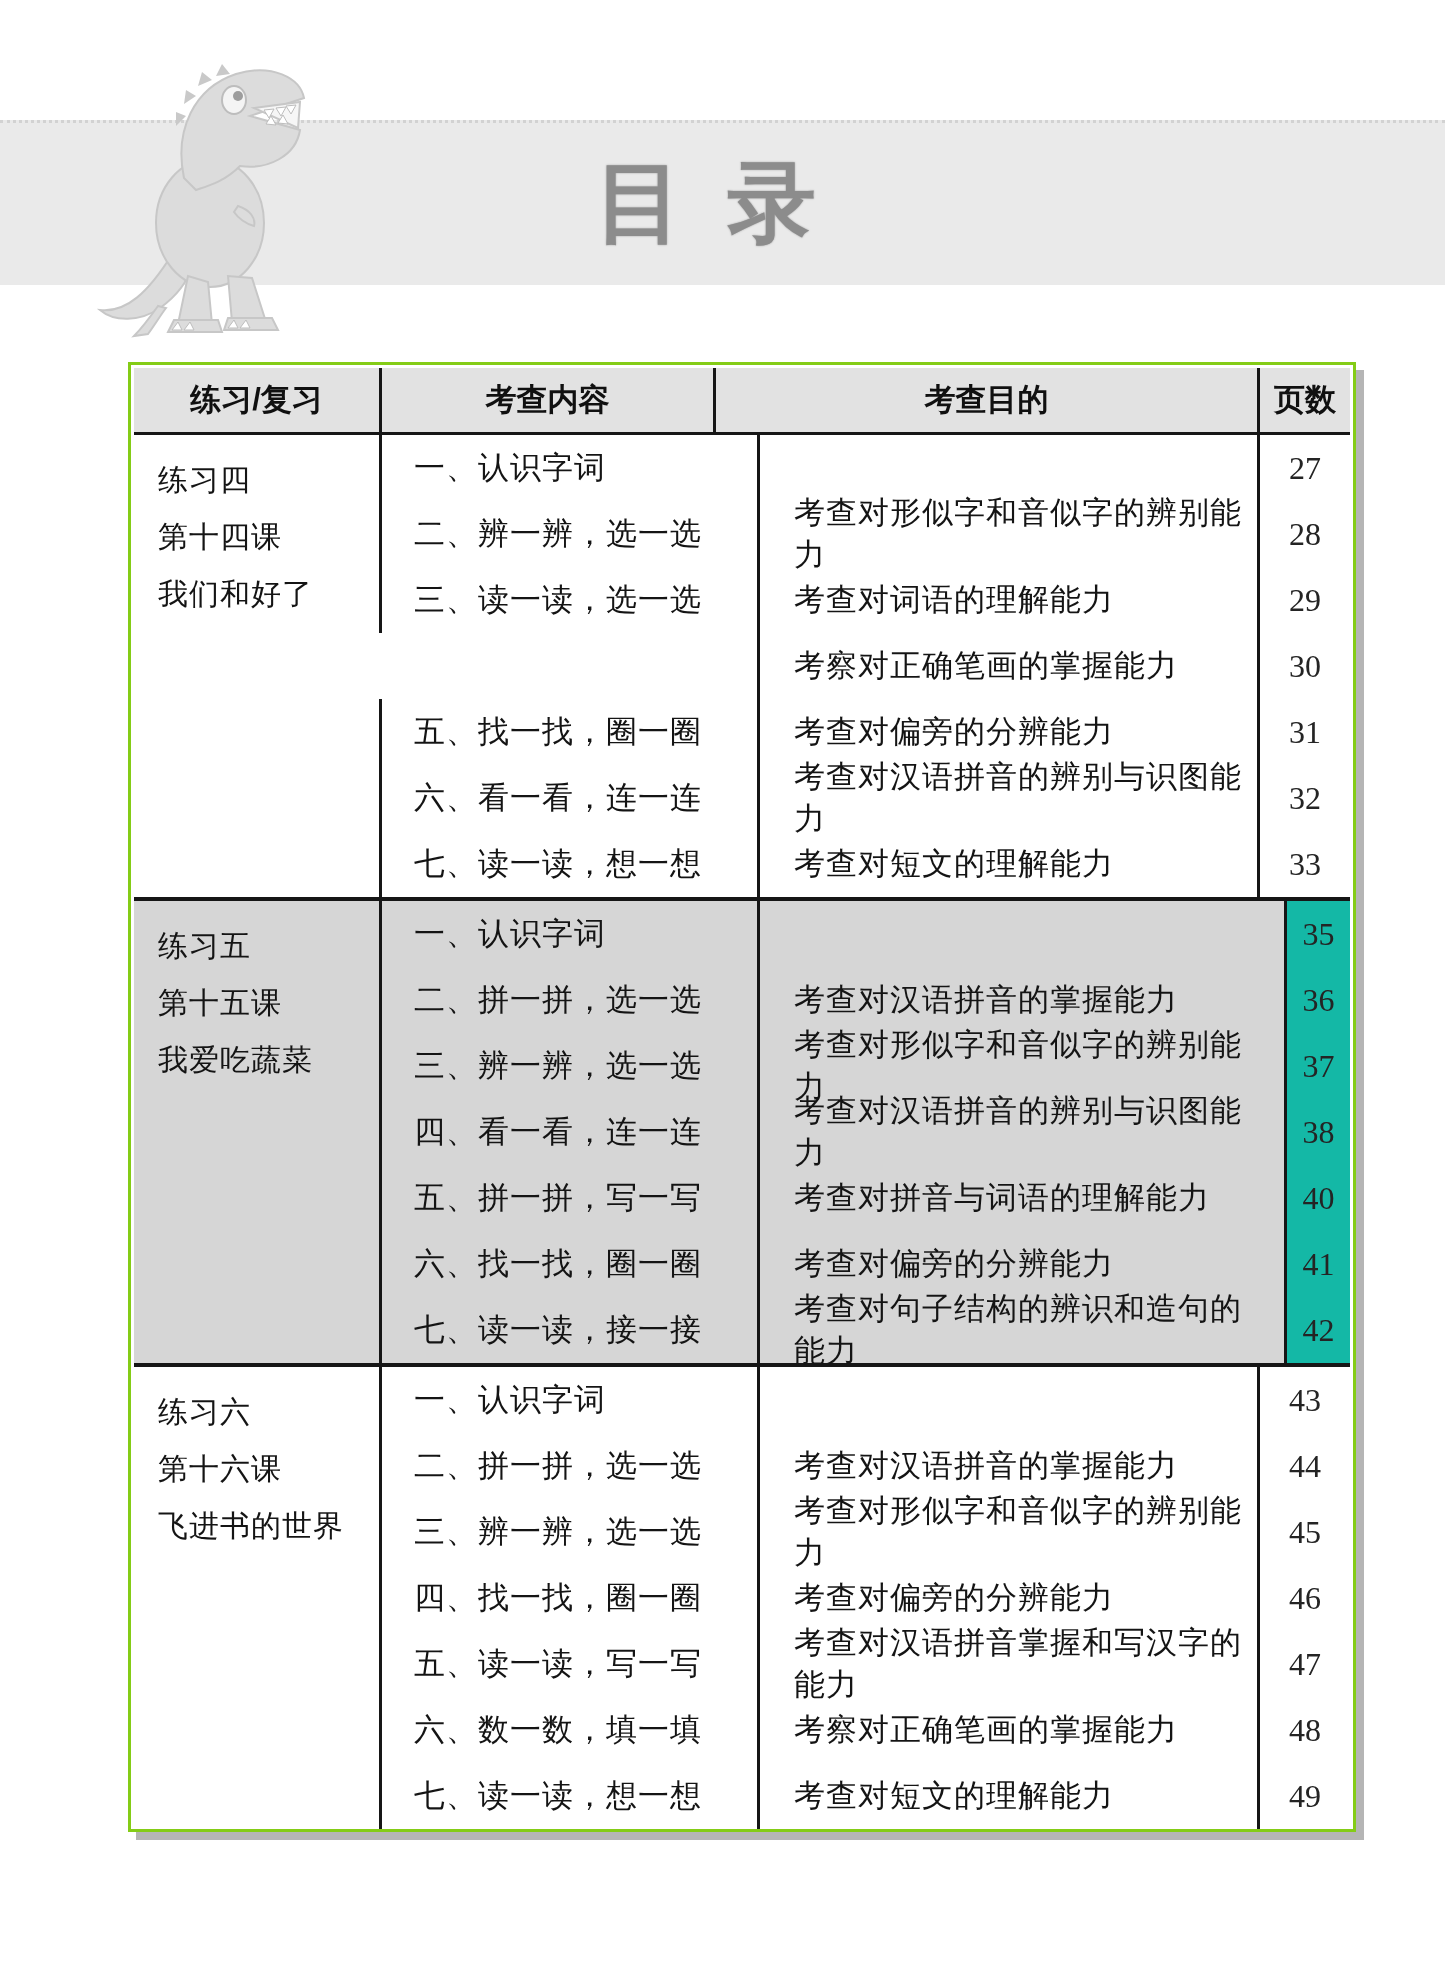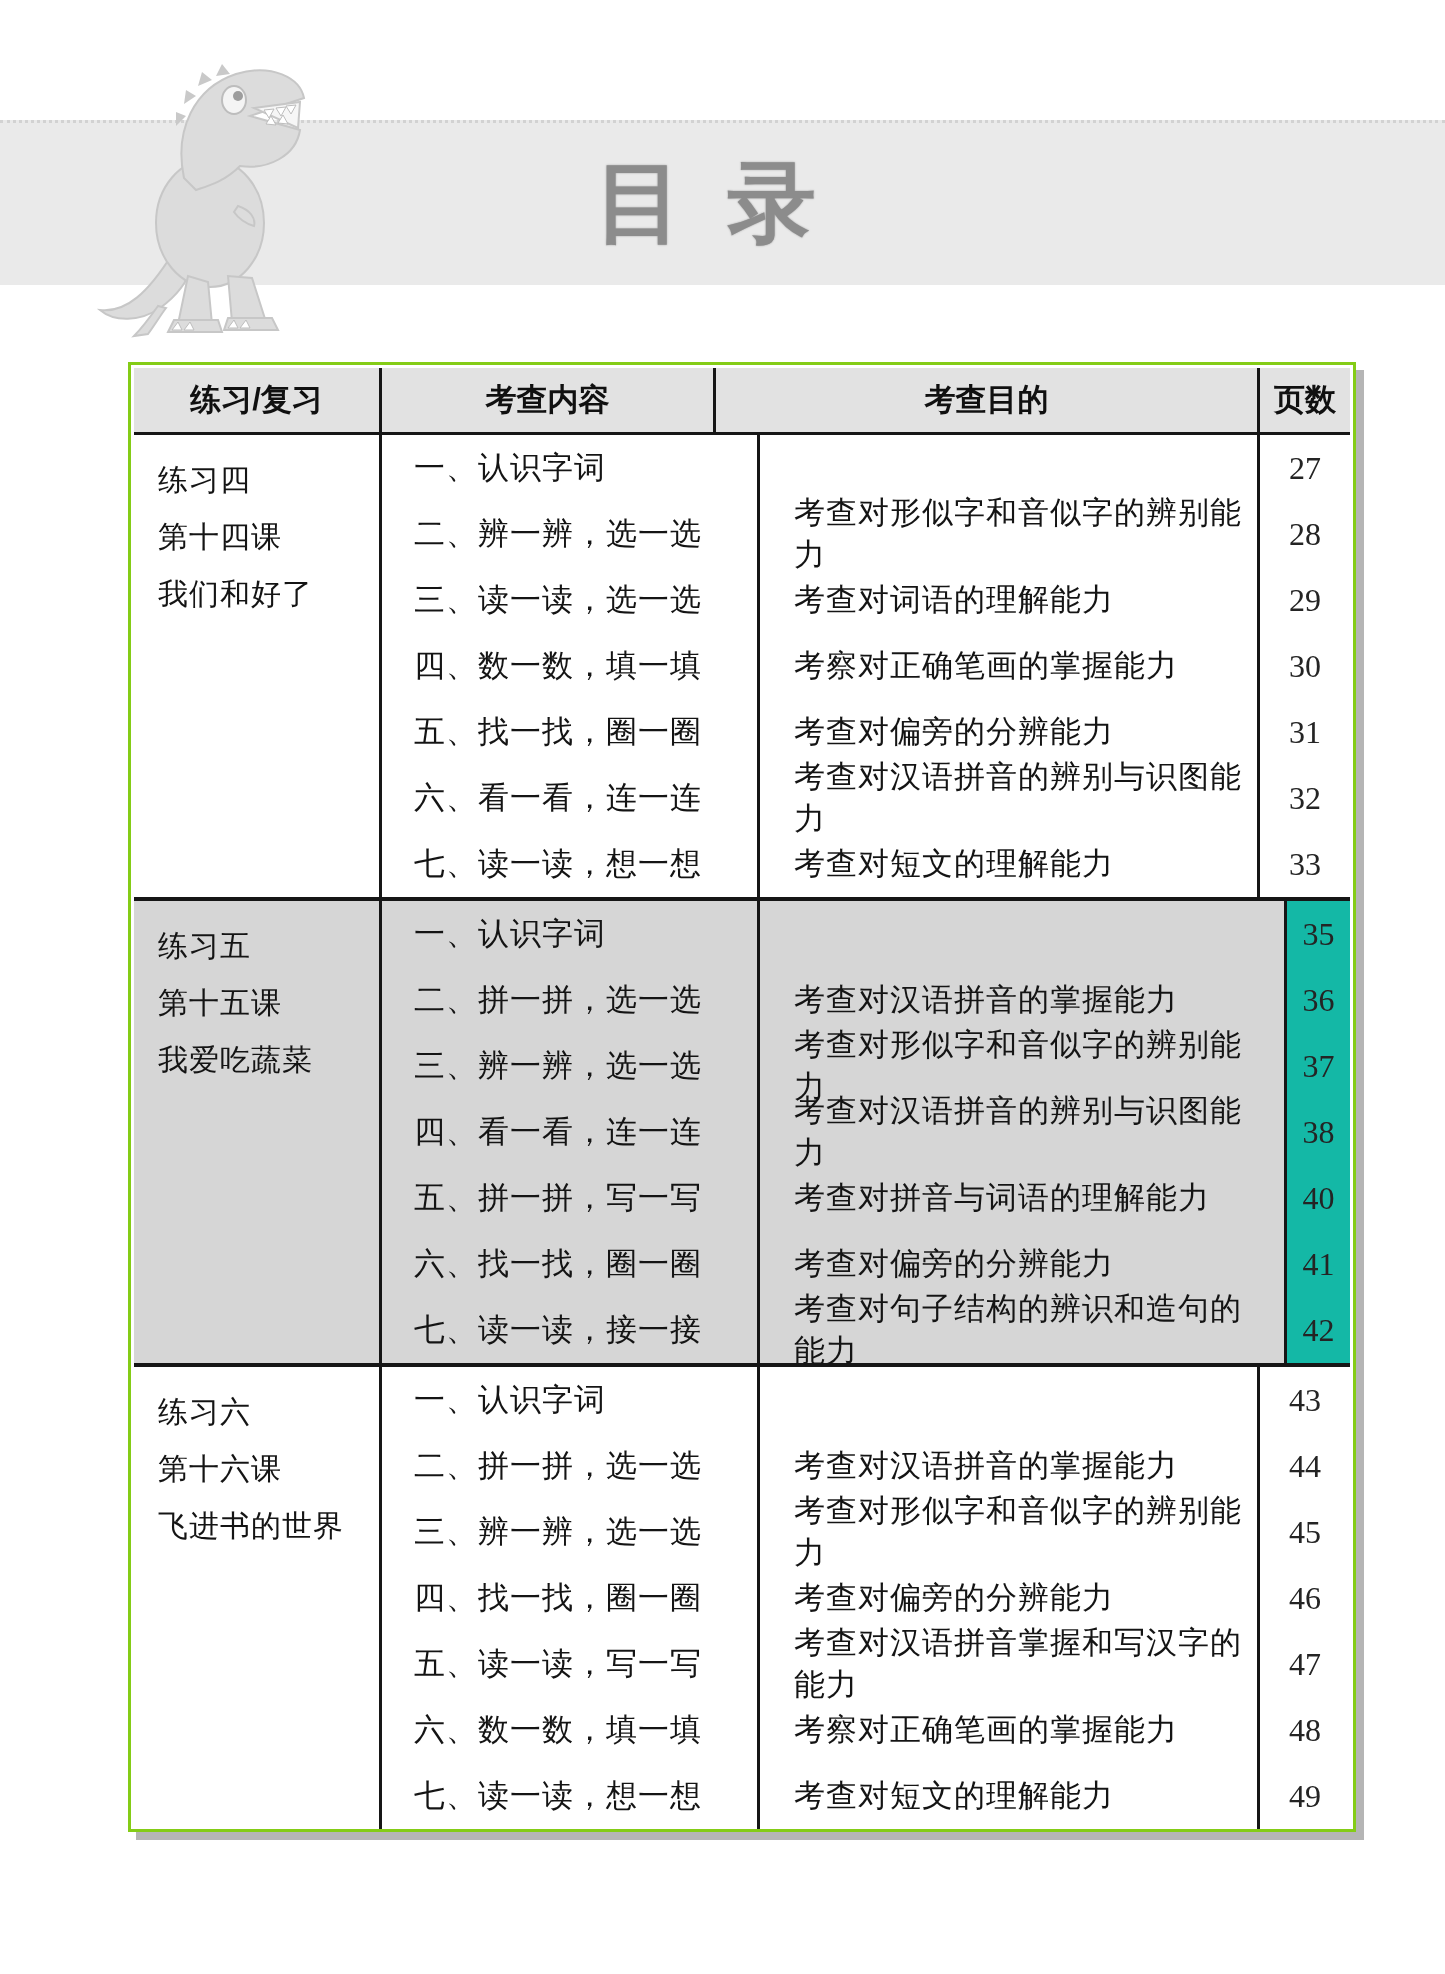--- a/index.html
+++ b/index.html
@@ -146,21 +146,20 @@
     </div>
     <div class="c2">一、认识字词</div>
     <div class="c3"></div>
     <div class="c4">27</div>
     <div class="c2">二、辨一辨，选一选</div>
     <div class="c3">考查对形似字和音似字的辨别能力</div>
     <div class="c4">28</div>
     <div class="c2">三、读一读，选一选</div>
     <div class="c3">考查对词语的理解能力</div>
     <div class="c4">29</div>
-    <div class="c2">四、数一数，填一填</div>
     <div class="c3">考察对正确笔画的掌握能力</div>
     <div class="c4">30</div>
     <div class="c2">五、找一找，圈一圈</div>
     <div class="c3">考查对偏旁的分辨能力</div>
     <div class="c4">31</div>
     <div class="c2">六、看一看，连一连</div>
     <div class="c3">考查对汉语拼音的辨别与识图能力</div>
     <div class="c4">32</div>
     <div class="c2">七、读一读，想一想</div>
     <div class="c3">考查对短文的理解能力</div>

